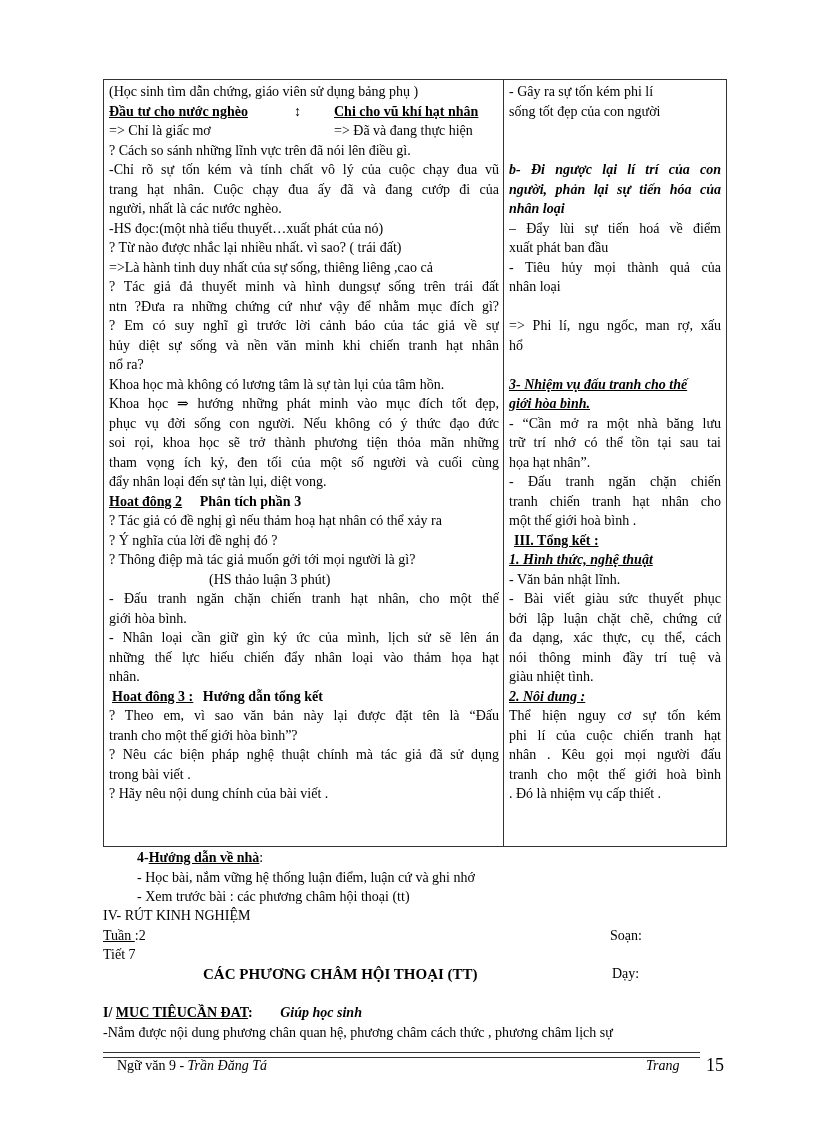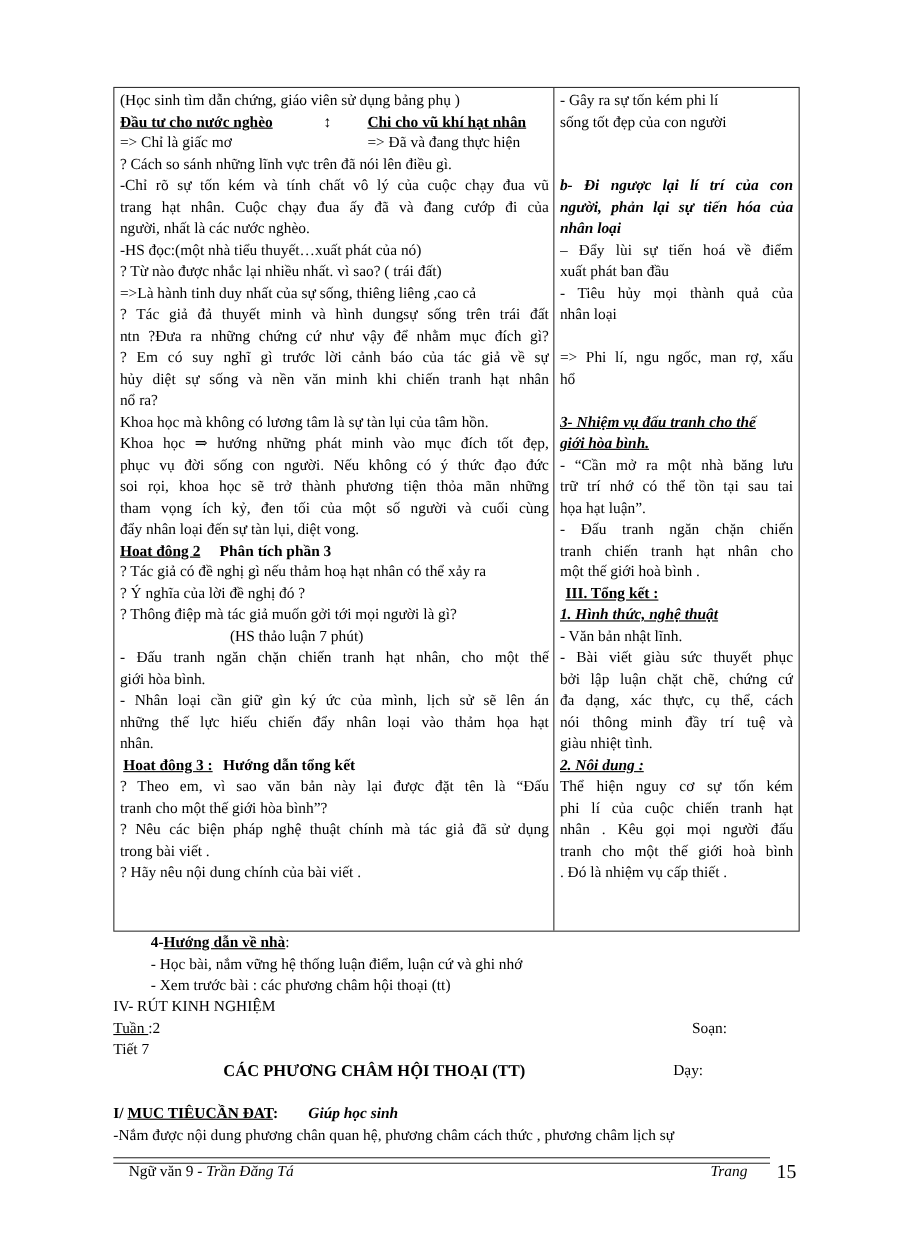--- a/index.html
+++ b/index.html
@@ -58,21 +58,21 @@
       <div class="ln just">soi rọi, khoa học sẽ trở thành phương tiện thỏa mãn những</div>
       <div class="ln just">tham vọng ích kỷ, đen tối của một số người và cuối cùng</div>
       <div class="ln">đẩy nhân loại đến sự tàn lụi, diệt vong.</div>
       <div class="ln b">
         <span class="u">Hoat đông 2</span>
         <span style="margin-left:14px">Phân tích phần 3</span>
       </div>
       <div class="ln">? Tác giả có đề nghị gì nếu thảm hoạ hạt nhân có thể xảy ra</div>
       <div class="ln">? Ý nghĩa của lời đề nghị đó ?</div>
       <div class="ln">? Thông điệp mà tác giả muốn gởi tới mọi người là gì?</div>
-      <div class="ln" style="padding-left:100px">(HS thảo luận 7 phút)</div>
+      <div class="ln" style="padding-left:100px">(HS thảo luận 3 phút)</div>
       <div class="ln just">- Đấu tranh ngăn chặn chiến tranh hạt nhân, cho một thế</div>
       <div class="ln">giới hòa bình.</div>
       <div class="ln just">- Nhân loại cần giữ gìn ký ức của mình, lịch sử sẽ lên án</div>
       <div class="ln just">những thế lực hiếu chiến đẩy nhân loại vào thảm họa hạt</div>
       <div class="ln">nhân.</div>
       <div class="ln b" style="padding-left:3px">
         <span class="u">Hoat đông 3 :</span>
         <span style="margin-left:6px">Hướng dẫn tổng kết</span>
       </div>
       <div class="ln just">? Theo em, vì sao văn bản này lại được đặt tên là “Đấu</div>
@@ -95,21 +95,21 @@
       <div class="ln just">- Tiêu hủy mọi thành quả của</div>
       <div class="ln">nhân loại</div>
       <div class="gap"></div>
       <div class="ln just">=&gt; Phi lí, ngu ngốc, man rợ, xấu</div>
       <div class="ln">hổ</div>
       <div class="gap"></div>
       <div class="ln bi u">3- Nhiệm vụ đấu tranh cho thế</div>
       <div class="ln bi u">giới hòa bình.</div>
       <div class="ln just">- “Cần mở ra một nhà băng lưu</div>
       <div class="ln just">trữ trí nhớ có thể tồn tại sau tai</div>
-      <div class="ln">họa hạt luận”.</div>
+      <div class="ln">họa hạt nhân”.</div>
       <div class="ln just">- Đấu tranh ngăn chặn chiến</div>
       <div class="ln just">tranh chiến tranh hạt nhân cho</div>
       <div class="ln">một thế giới hoà bình .</div>
       <div class="ln b u" style="padding-left:5px">III. Tổng kết :</div>
       <div class="ln bi u">1. Hình thức, nghệ thuật</div>
       <div class="ln">- Văn bản nhật lĩnh.</div>
       <div class="ln just">- Bài viết giàu sức thuyết phục</div>
       <div class="ln just">bởi lập luận chặt chẽ, chứng cứ</div>
       <div class="ln just">đa dạng, xác thực, cụ thể, cách</div>
       <div class="ln just">nói thông minh đầy trí tuệ và</div>
@@ -124,21 +124,21 @@
   </div>
 
   <div class="below" style="top:850px;left:137px">
     <span class="b">4-</span><span class="b u">Hướng dẫn về nhà</span><span>:</span>
   </div>
   <div class="below" style="top:870px;left:137px">- Học bài, nắm vững hệ thống luận điểm, luận cứ và ghi nhớ</div>
   <div class="below" style="top:889px;left:137px">- Xem trước bài : các phương châm hội thoại (tt)</div>
   <div class="below" style="top:908px">IV- RÚT KINH NGHIỆM</div>
   <div class="below" style="top:928px">
     <span class="u">Tuần </span><span>:2</span>
-    <span style="position:absolute;left:526px">Soạn:</span>
+    <span style="position:absolute;left:507px">Soạn:</span>
   </div>
   <div class="below" style="top:947px">Tiết 7</div>
   <div class="below" style="top:966px">
     <span class="b" style="position:absolute;left:100px;font-size:15px">CÁC PHƯƠNG CHÂM HỘI THOẠI (TT)</span>
     <span style="position:absolute;left:509px">Dạy:</span>
   </div>
   <div class="below" style="top:1005px">
     <span class="b">I/ </span><span class="b u">MUC TIÊUCẦN ĐAT</span><span class="b">:</span>
     <span class="bi" style="margin-left:24px">Giúp học sinh</span>
   </div>

